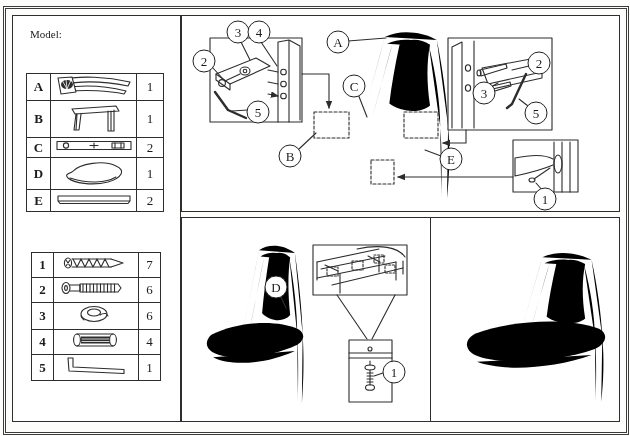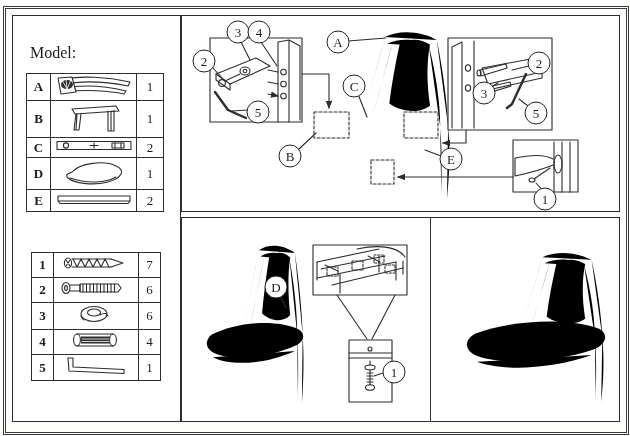--- a/index.html
+++ b/index.html
@@ -6,21 +6,21 @@
   .sheet{position:relative;width:630px;height:436px;background:#fdfdfc;overflow:hidden;
          font-family:"Liberation Serif","DejaVu Serif",serif;color:#1c1c1c;}
   .outer-frame{position:absolute;left:3px;top:6px;width:620px;height:423px;
                border:3px double #3c3c3c;}
   .panel{position:absolute;background:#fff;border:1.4px solid #2e2e2e;}
   .left-panel{left:12px;top:15px;width:167px;height:405px;}
   .step1-panel{left:181px;top:15px;width:437px;height:195px;}
   .step2-panel{left:181px;top:217px;width:250px;height:203px;}
   .step3-panel{left:430px;top:217px;width:188px;height:203px;}
 
-  .model-label{position:absolute;left:17px;top:28px;font-size:16px;}
+  .model-label{position:absolute;left:17px;top:12px;font-size:11px;}
 
   table.ptable{position:absolute;border-collapse:collapse;table-layout:fixed;}
   table.ptable td{border:1.2px solid #2e2e2e;text-align:center;vertical-align:middle;
                   padding:0;font-size:13px;overflow:hidden;}
   td.lbl{font-weight:bold;}
   .parts-table{left:13px;top:57px;width:134px;}
   .hw-table{left:18px;top:236px;width:126px;}
 
   .art{position:absolute;left:0;top:0;}
   .art path,.art line,.art polyline,.art circle,.art ellipse,.art rect{

